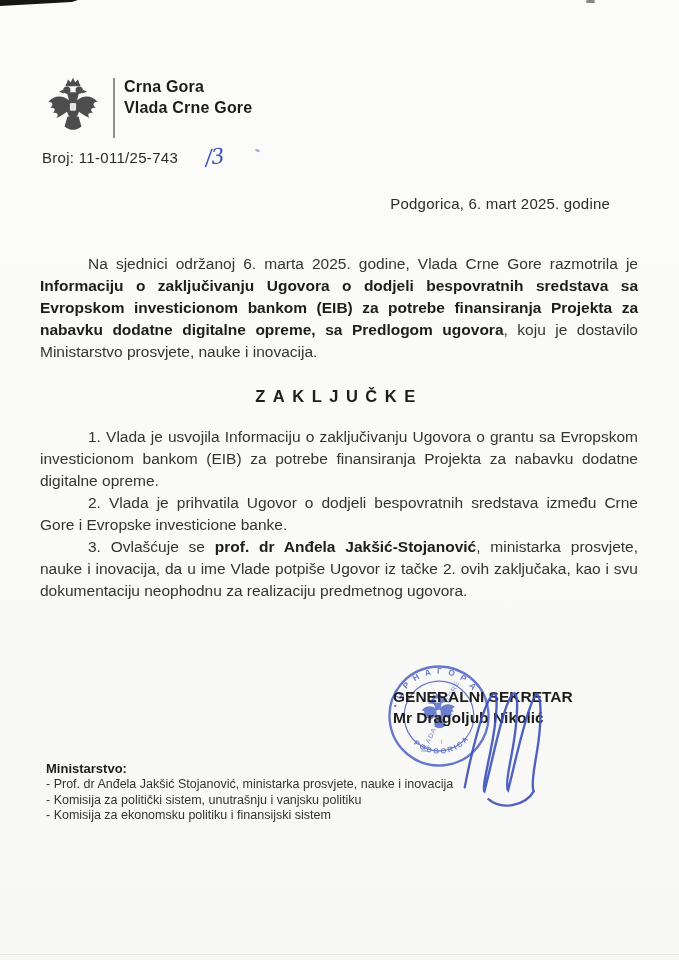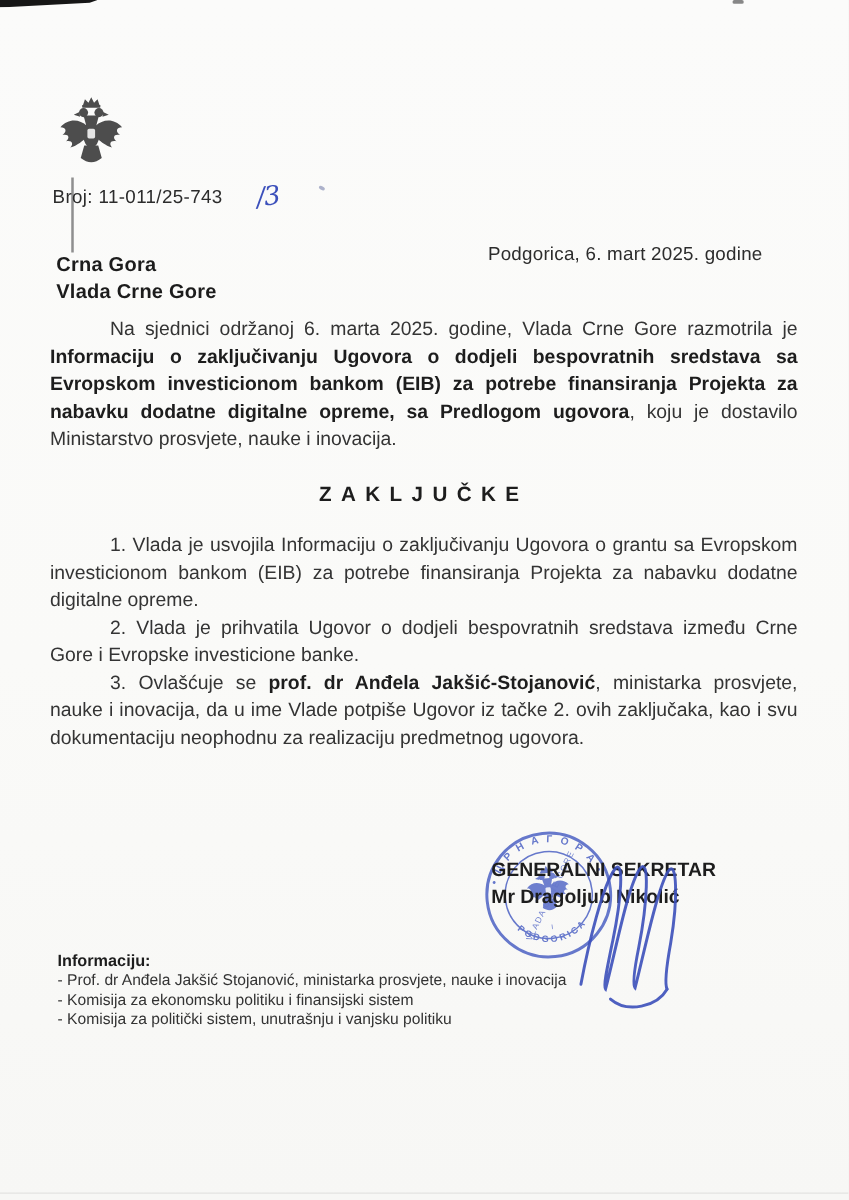--- a/index.html
+++ b/index.html
@@ -14,21 +14,21 @@
     background:linear-gradient(180deg,#fbfbfa 0%,#fafaf8 55%,#f7f7f5 100%);
     color:#2f2f2f;overflow:hidden;
   }
   
   .scan-sliver{position:absolute;top:0;left:0;width:78px;height:6px;background:#161616;
     clip-path:polygon(0 0,100% 0,92% 35%,0 100%);}
   .scan-speck{position:absolute;top:0;left:586px;width:9px;height:3px;background:#6a6a6a;border-radius:2px;opacity:.8;}
   .scan-bottomline{position:absolute;left:0;right:0;bottom:5px;height:1px;background:#e4e4e1;}
 
   
-  .letterhead{position:absolute;top:76px;left:45px;display:flex;align-items:flex-start;flex-direction:column;}
+  .letterhead{position:absolute;top:76px;left:45px;display:flex;align-items:flex-start;}
   .coat{width:56px;height:64px;flex:0 0 auto;}
   .head-divider{width:2px;height:60px;background:#8f8f8f;margin:2px 9px 0 12px;}
   .org{font-weight:bold;font-size:16px;line-height:21px;color:#1c1c1c;letter-spacing:.2px;}
 
   
   .ref-row{position:absolute;top:147px;left:42px;right:42px;height:34px;font-size:15px;color:#2c2c2c;}
   .broj{position:absolute;left:0;top:2px;letter-spacing:.3px;}
   .hand{display:inline-block;position:absolute;left:163px;top:-2px;color:#3c50bb;
     font-family:"DejaVu Serif", serif;font-style:italic;font-size:21px;
     transform:rotate(-7deg);letter-spacing:-1px;}
@@ -137,19 +137,19 @@
       <g fill="none" stroke="#3c50bb" stroke-width="2.4" stroke-linecap="round" opacity="0.9">
         <path d="M12 104 C18 72 30 22 40 10 C47 2 45 34 38 68 C33 92 30 106 32 108
                  C40 78 50 24 60 10 C68 0 66 38 59 74 C55 94 54 105 56 107
                  C63 80 74 26 83 12 C90 2 91 34 85 70 C81 92 80 104 82 108"></path>
         <path d="M82 108 C74 122 50 128 36 116"></path>
       </g>
     </svg>
   </div>
 
   <footer class="delivered">
-    <div class="lbl">Informaciju:</div>
+    <div class="lbl">Ministarstvo:</div>
     <div>- Prof. dr Anđela Jakšić Stojanović, ministarka prosvjete, nauke i inovacija</div>
+    <div>- Komisija za politički sistem, unutrašnju i vanjsku politiku</div>
     <div>- Komisija za ekonomsku politiku i finansijski sistem</div>
-    <div>- Komisija za politički sistem, unutrašnju i vanjsku politiku</div>
   </footer>
 
 </div>
 
 </body></html>

